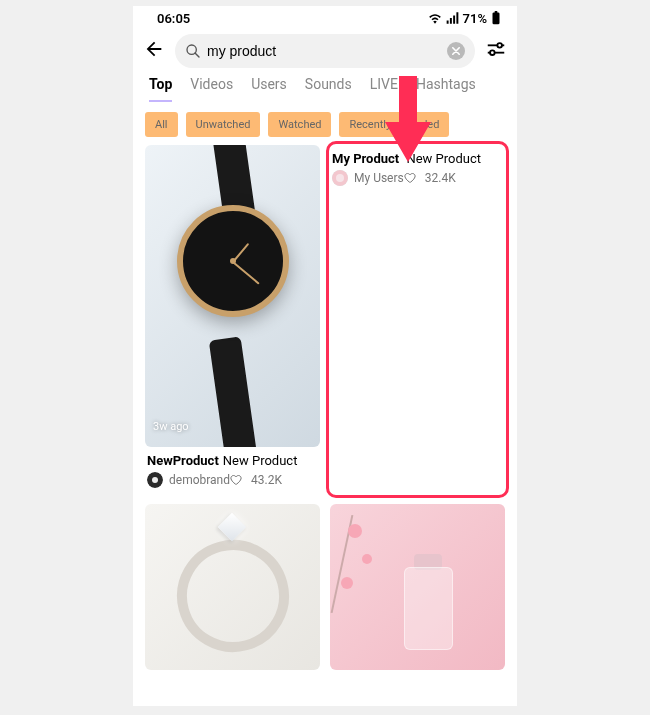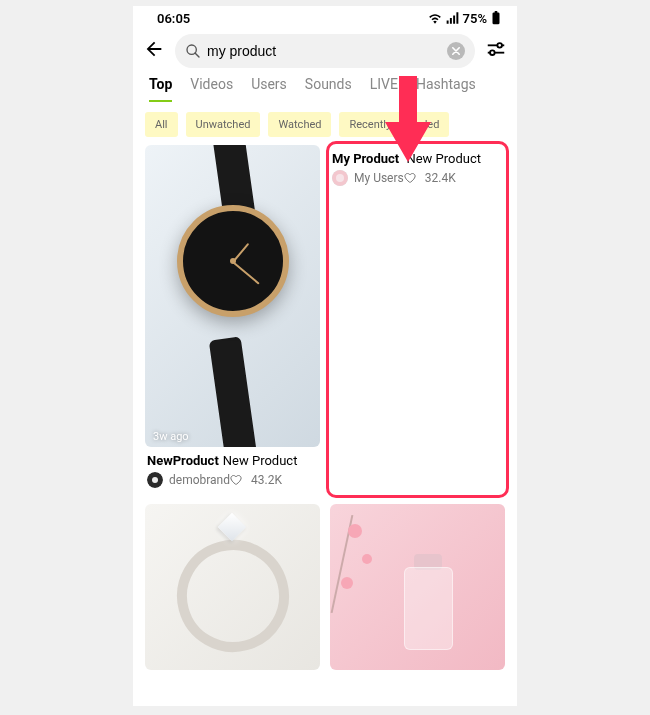--- a/index.html
+++ b/index.html
@@ -68,30 +68,30 @@
   
   .tabs {
     display: flex;
     gap: 18px;
     padding: 0 16px;
     font-size: 14px;
     color: #888;
     position: relative;
   }
   .tab { padding-bottom: 8px; }
-  .tab.active { color: #000; font-weight: 700; border-bottom: 2px solid #84cc16; }
+  .tab.active { color: #000; font-weight: 700; border-bottom: 2px solid #c4b5fd; }
 
   
   .chips {
     display: flex;
     gap: 8px;
     padding: 10px 12px 8px 12px;
   }
   .chip {
-    background: #fef9c3;
+    background: #fdba74;
     color: #666;
     font-size: 11px;
     padding: 6px 10px;
     border-radius: 3px;
   }
 
   
   .grid {
     display: grid;
     grid-template-columns: 1fr 1fr;
@@ -107,21 +107,21 @@
     aspect-ratio: 0.58;
     border-radius: 6px;
     overflow: hidden;
     position: relative;
   }
   .thumb-inner {
     position:absolute; inset:0;
   }
   .badge-time {
     position: absolute;
-    left: 8px; bottom: 4px;
+    left: 8px; bottom: 14px;
     color: #fff;
     font-size: 11px;
     text-shadow: 0 0 4px rgba(0,0,0,.4);
   }
   .badge-sponsored {
     position: absolute;
     left: 8px; bottom: 8px;
     background: rgba(140,140,140,0.8);
     color: #fff;
     font-size: 10px;
@@ -277,21 +277,21 @@
 
   <div class="status-bar">
     <span>06:05</span>
     <span class="status-right">
       <svg width="14" height="12" viewBox="0 0 24 20">
           <path d="M12 20l-3-4c1-1 2-1.5 3-1.5s2 .5 3 1.5l-3 4zm-6-8c2-2 4-3 6-3s4 1 6 3l-2 2c-1.3-1.3-2.6-2-4-2s-2.7.7-4 2l-2-2zm-4-4c3-3 6.5-4.5 10-4.5S19 5 22 8l-2 2c-2.5-2.5-5.2-3.8-8-3.8S6.5 7.5 4 10l-2-2z" fill="#000"></path>
         </svg>
       <svg width="13" height="12" viewBox="0 0 20 18">
           <path d="M1 18h3v-5H1v5zm5 0h3V9H6v9zm5 0h3V5h-3v13zm5 0h3V0h-3v18z" fill="#000"></path>
         </svg>
-      <span>75%</span>
+      <span>71%</span>
       <svg width="10" height="14" viewBox="0 0 12 20">
           <rect x="1" y="2" width="10" height="17" rx="2" fill="#000"></rect>
           <rect x="4" y="0" width="4" height="3" rx="1" fill="#000"></rect>
         </svg>
     </span>
   </div>
 
   <div class="search-row">
     <span>
       <svg class="back-arrow" viewBox="0 0 24 24">

